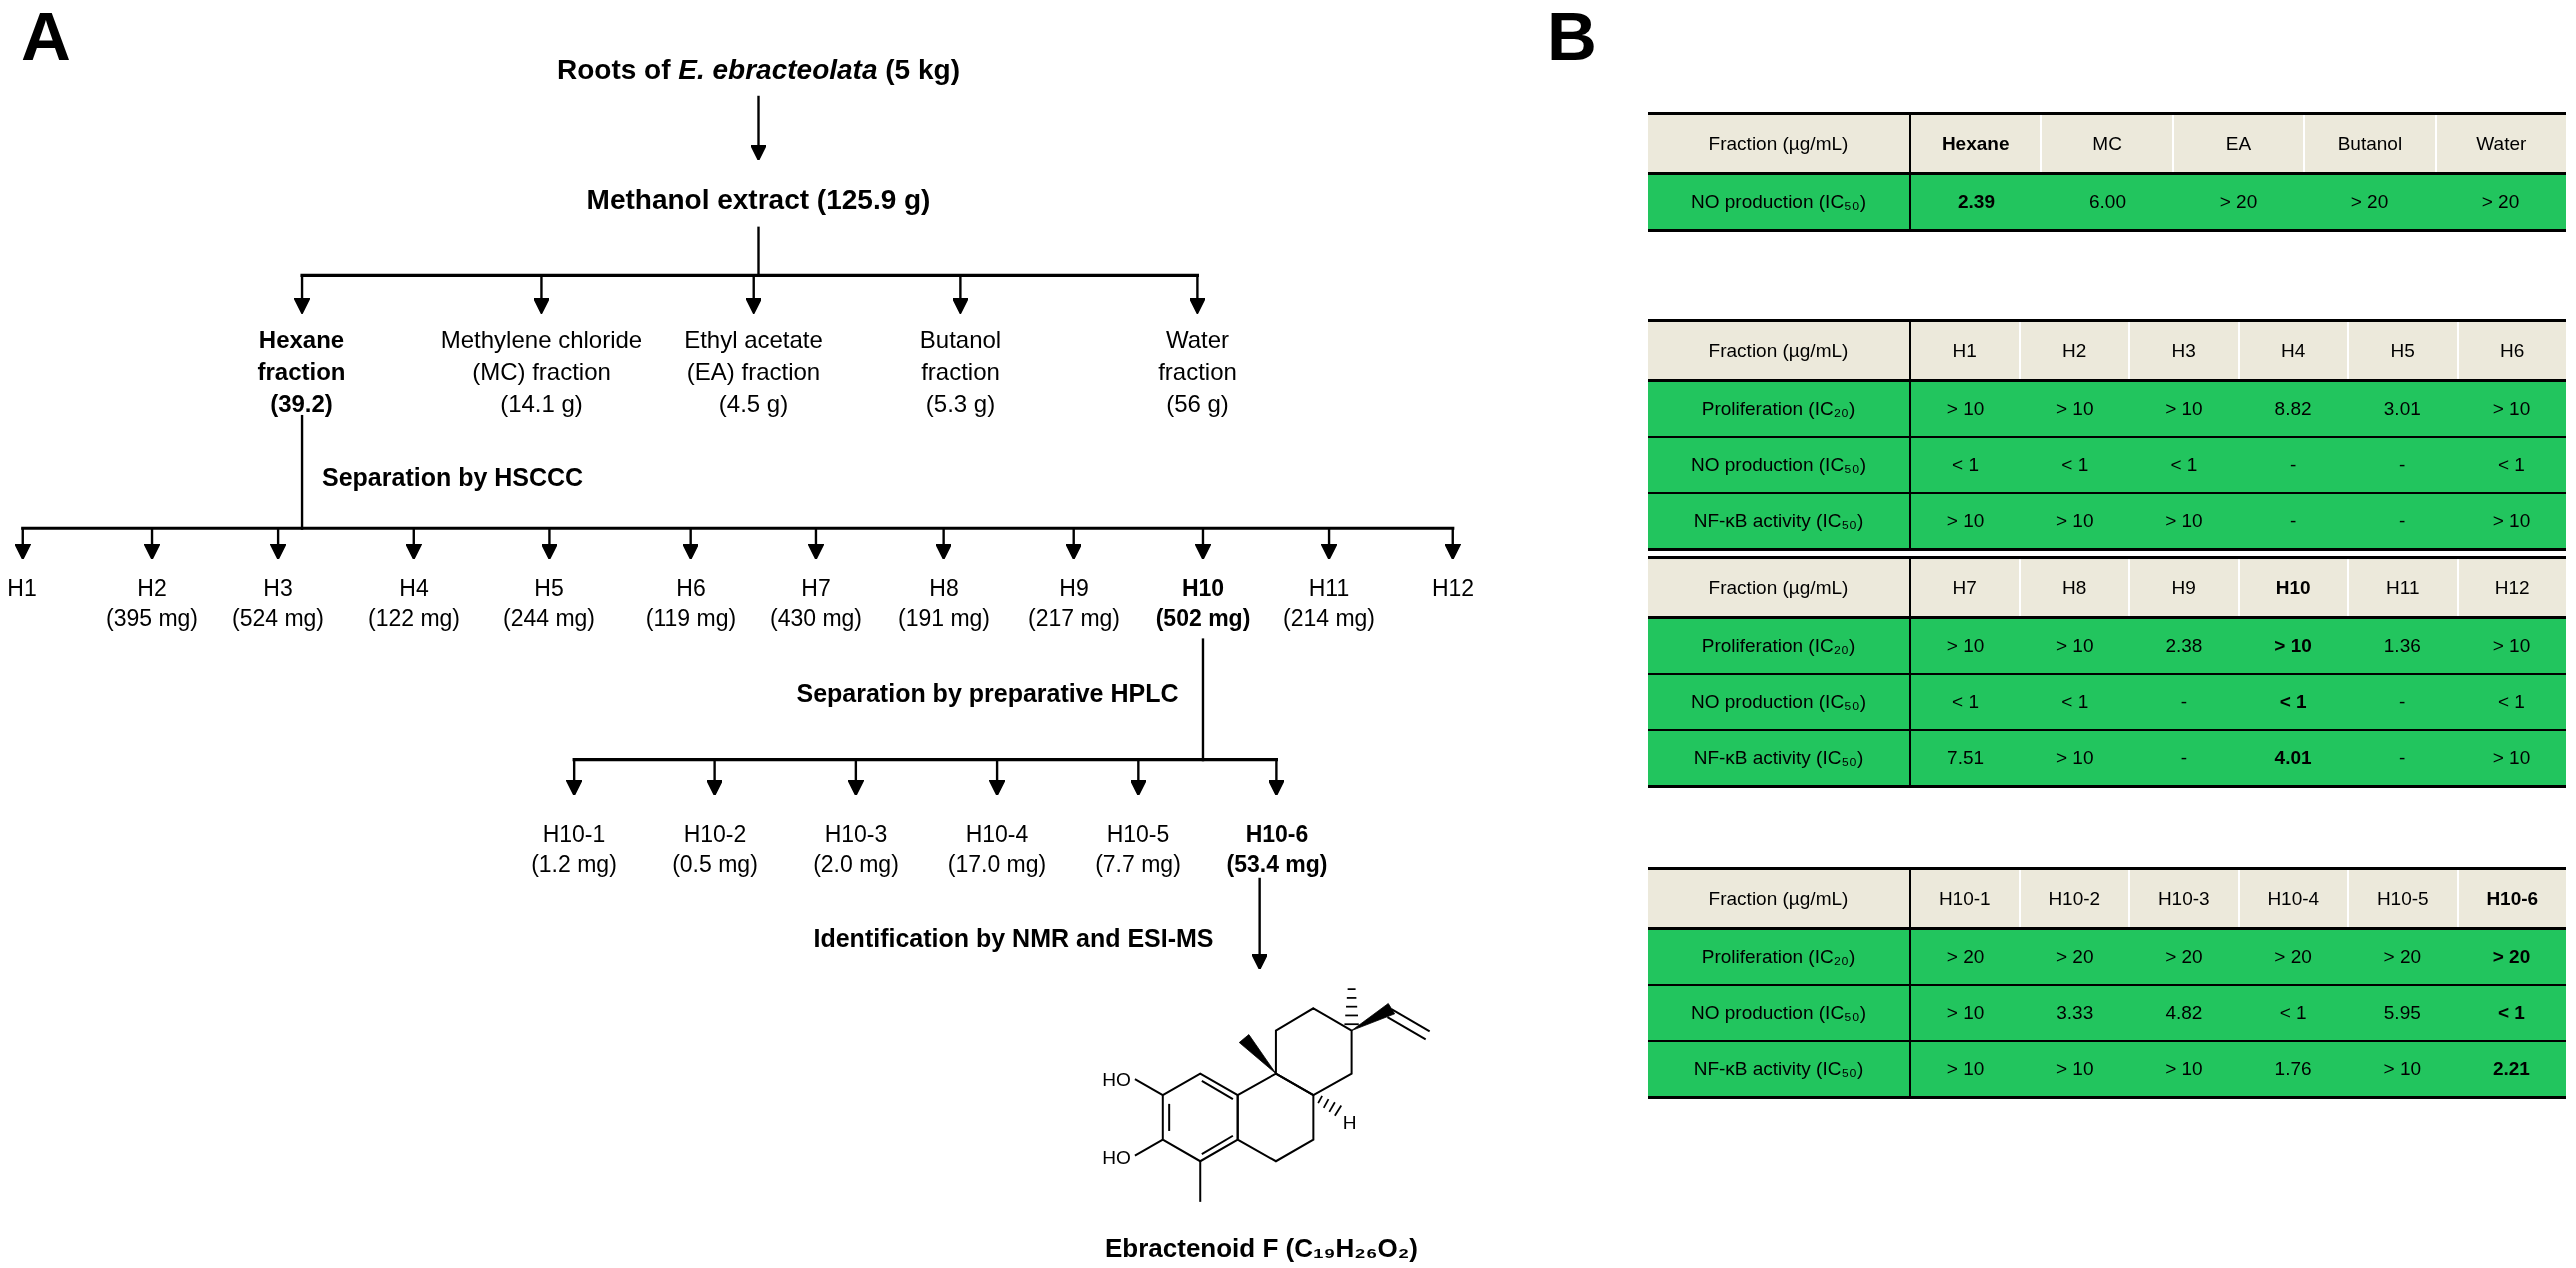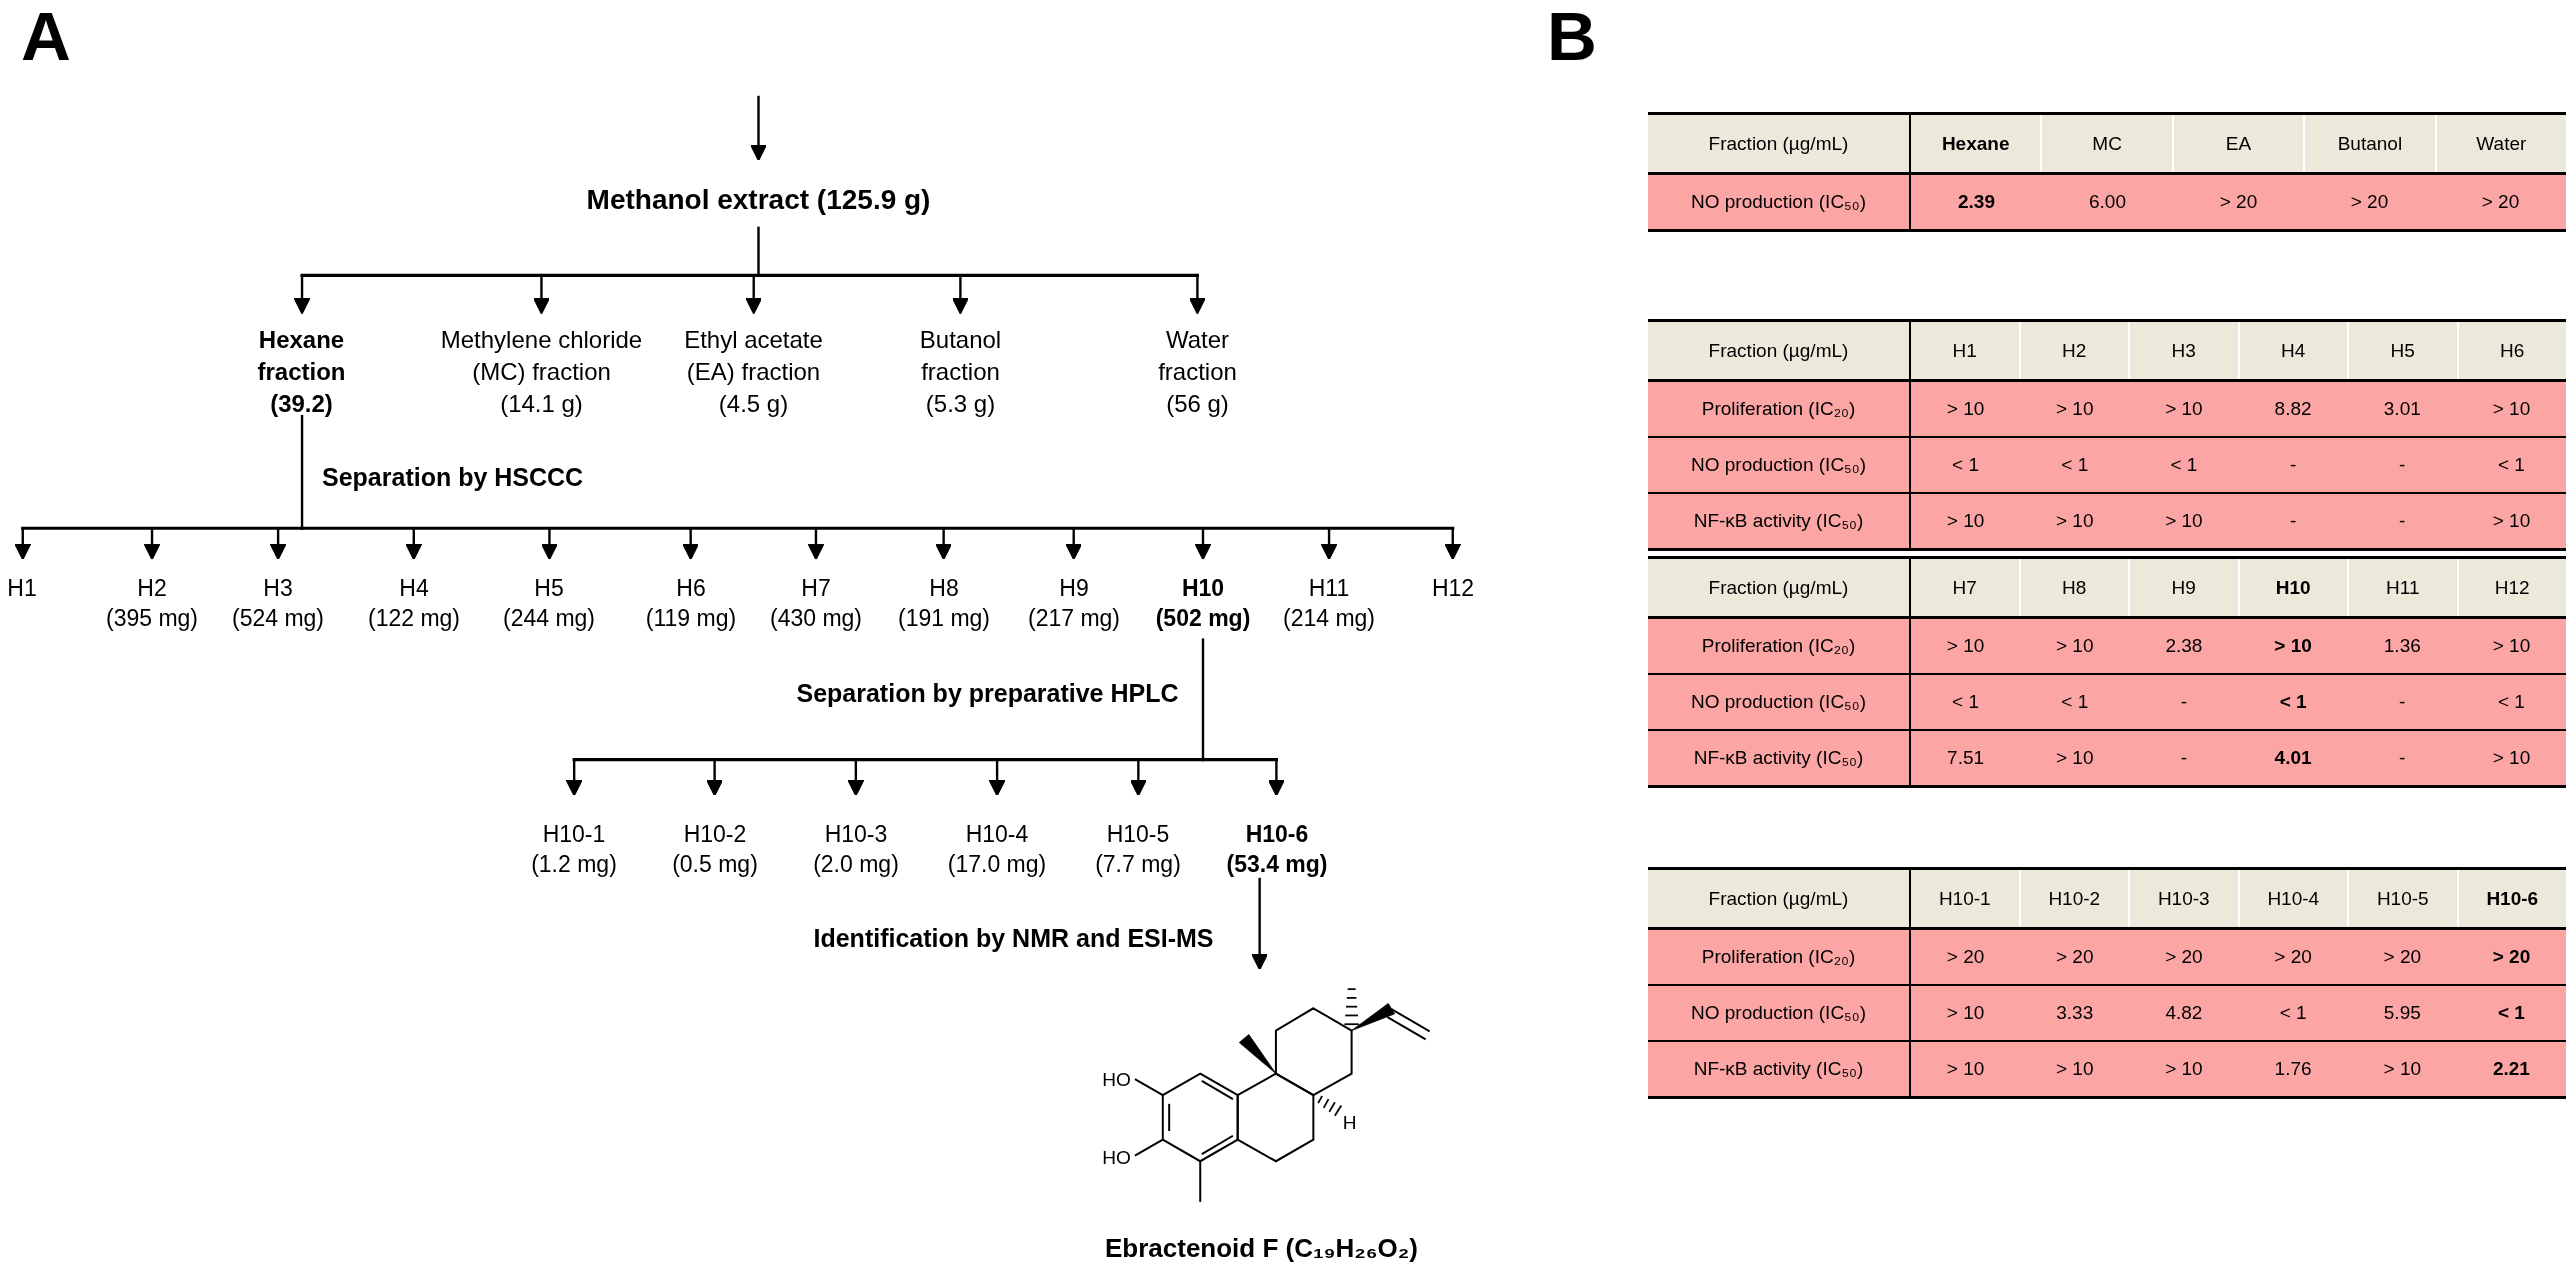--- a/index.html
+++ b/index.html
@@ -11,21 +11,21 @@
   .b{font-weight:bold;}
   .node-title{font-size:28px;font-weight:bold;white-space:nowrap;}
   .flow-label{font-size:25px;font-weight:bold;white-space:nowrap;}
   .fblock{width:271px;text-align:center;font-size:24px;line-height:32px;}
   .hnode{width:128px;text-align:center;font-size:23px;line-height:30px;}
   .h10node{width:152px;text-align:center;font-size:23px;line-height:30px;}
   .compound{font-size:26px;font-weight:bold;text-align:center;}
   svg line, svg path, svg polygon, svg polyline{stroke:#000;}
   
   .btable{position:absolute;left:1648px;width:918px;border-top:3.2px solid #000;font-size:19px;}
-  .trow{display:flex;border-bottom:2.4px solid #000;background:#fca5a5;height:54px;}
+  .trow{display:flex;border-bottom:2.4px solid #000;background:#22c55e;height:54px;}
   .trow.thead{background:#ece9db;border-bottom:3.2px solid #000;height:57px;}
   .trow:last-child{border-bottom:3.2px solid #000;}
   .tcell{flex:1;display:flex;align-items:center;justify-content:center;white-space:nowrap;}
   .tcell.label{flex:0 0 261px;border-right:2.4px solid #000;}
   .thead .tcell:not(.label) ~ .tcell:not(.label){border-left:2.4px solid #fff;text-align:center;}
 </style>
 </head>
 <body>
 
 <div class="canvas">
@@ -87,20 +87,23 @@
       <line x1="1072" y1="952" x2="1072" y2="992" marker-end="url(#ah)"></line>
       <line x1="1249" y1="952" x2="1249" y2="992" marker-end="url(#ah)"></line>
       <line x1="1426" y1="952" x2="1426" y2="992" marker-end="url(#ah)"></line>
       <line x1="1599" y1="952" x2="1599" y2="992" marker-end="url(#ah)"></line>
     </g>
     <g stroke-width="3">
       <line x1="1578" y1="1100" x2="1578" y2="1210" marker-end="url(#ah)"></line>
     </g>
   </svg>
 
+  <div class="abs node-title ctr" style="left:479px;top:54px;width:559px;">
+    <span>Roots of </span><span style="font-style:italic;">E. ebracteolata</span><span> (5 kg)</span>
+  </div>
 
   <div class="abs node-title ctr" style="left:479px;top:184px;width:559px;">Methanol extract (125.9 g)</div>
 
   <div class="abs fblock b" style="left:166px;top:324px;">
     <div>Hexane</div>
     <div>fraction</div>
     <div>(39.2)</div>
   </div>
   <div class="abs fblock" style="left:406px;top:324px;">
     <div>Methylene chloride</div>

